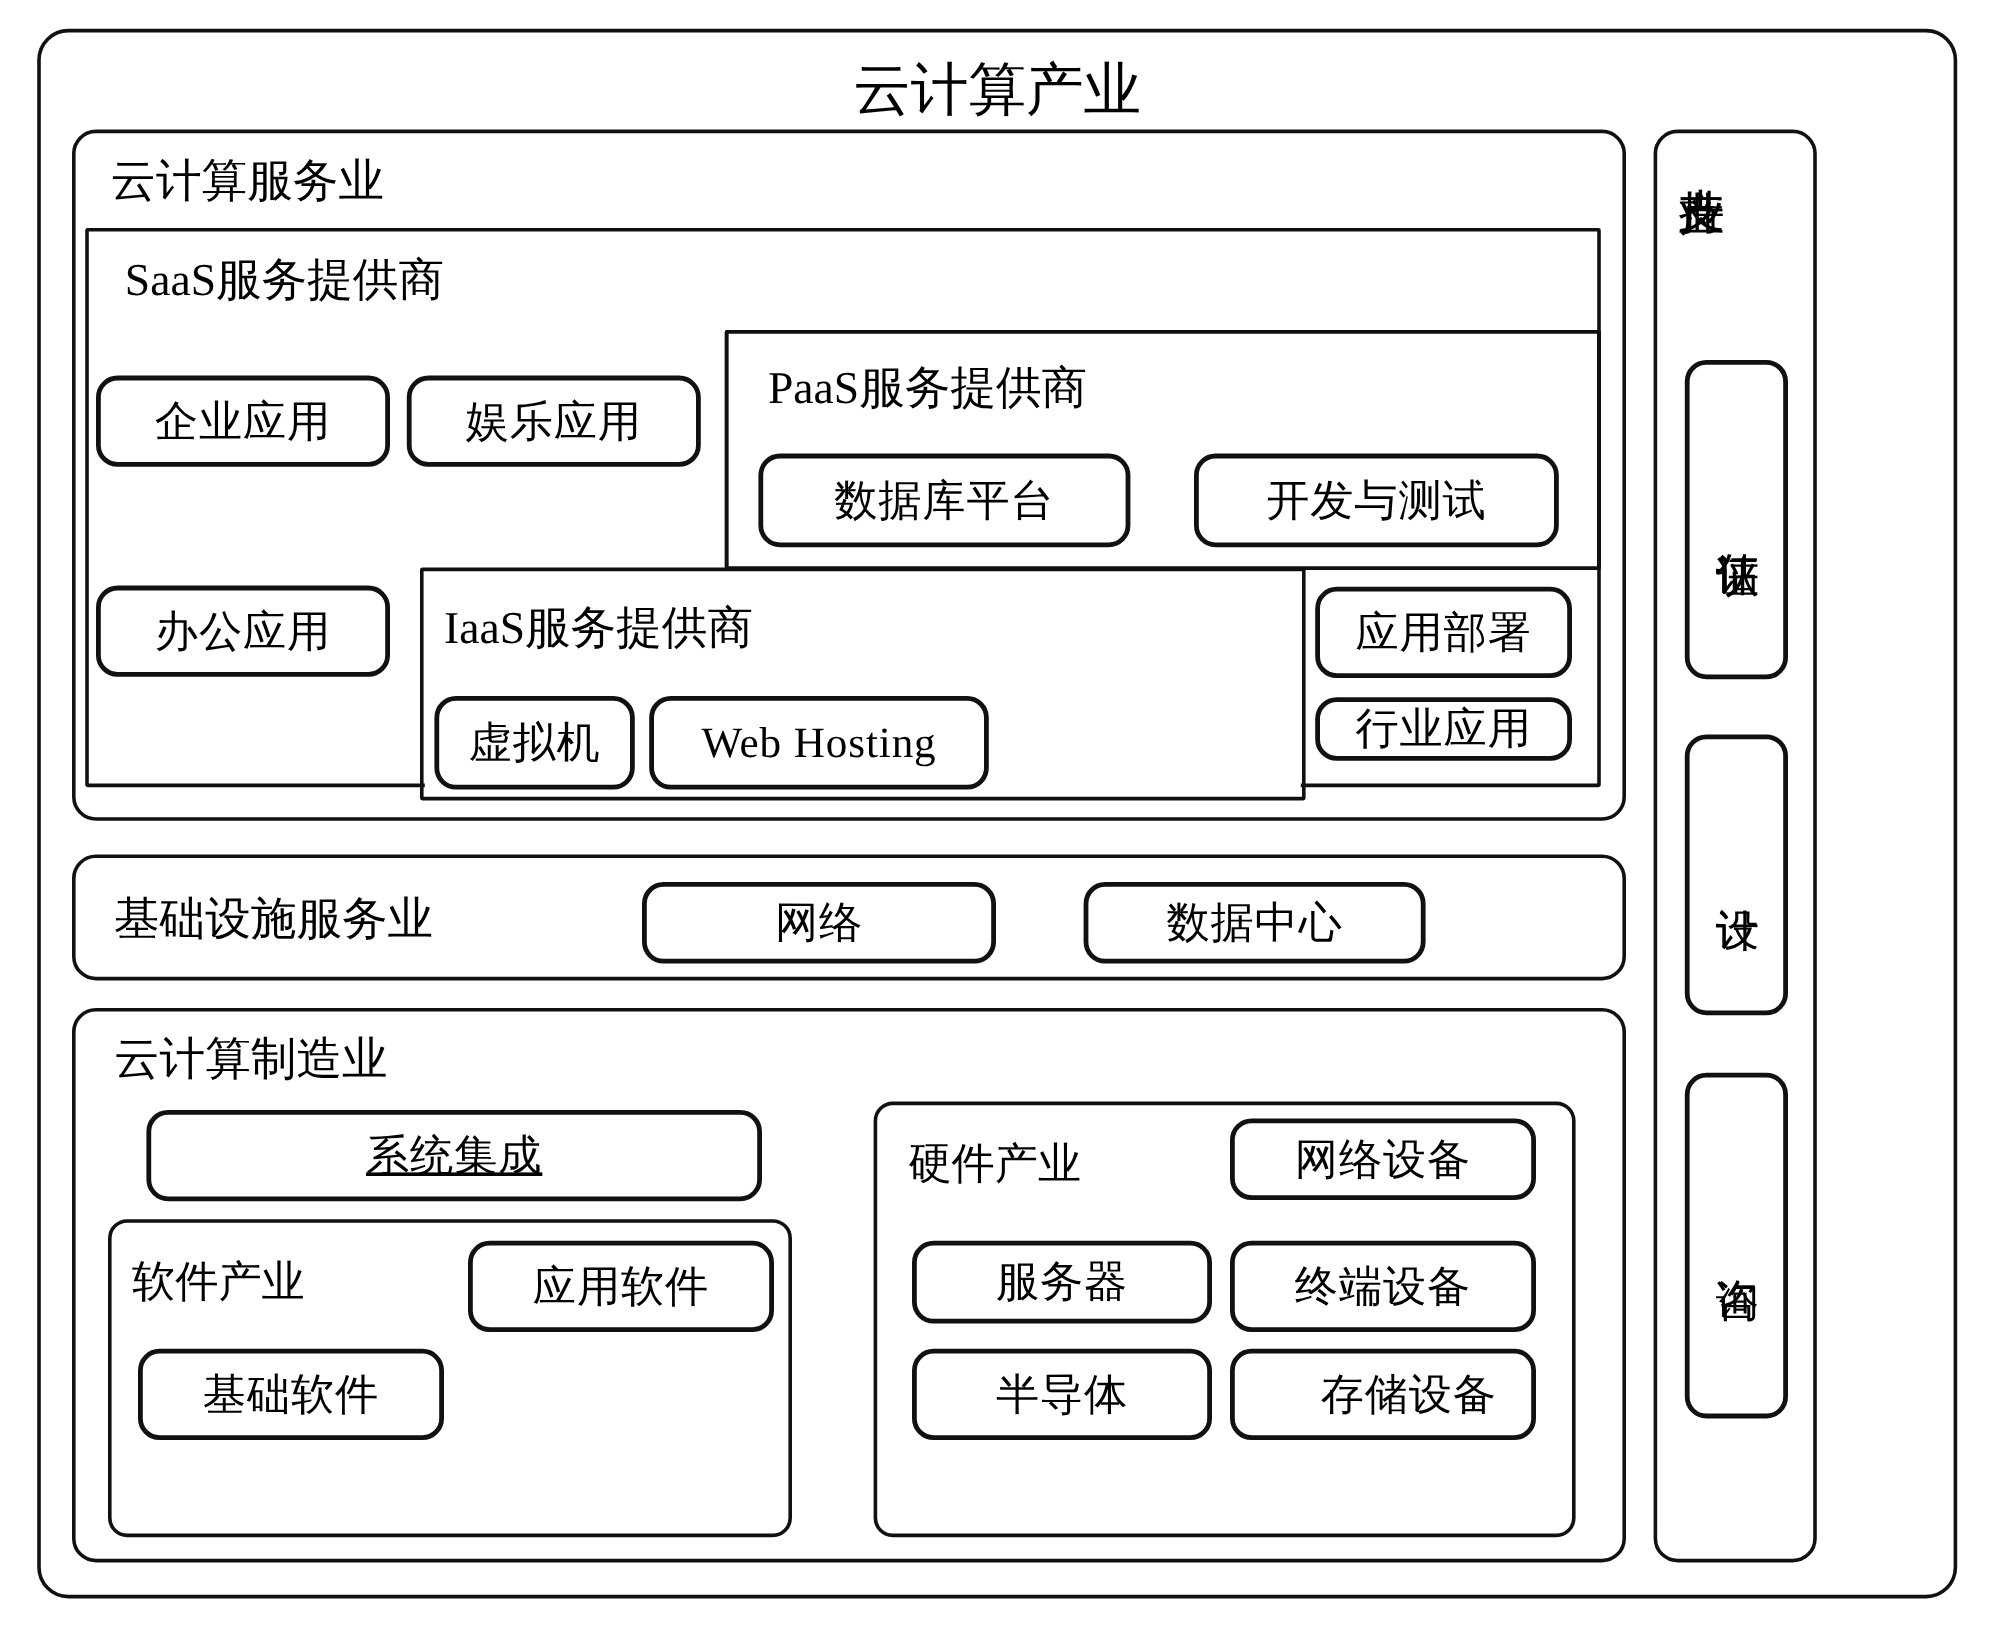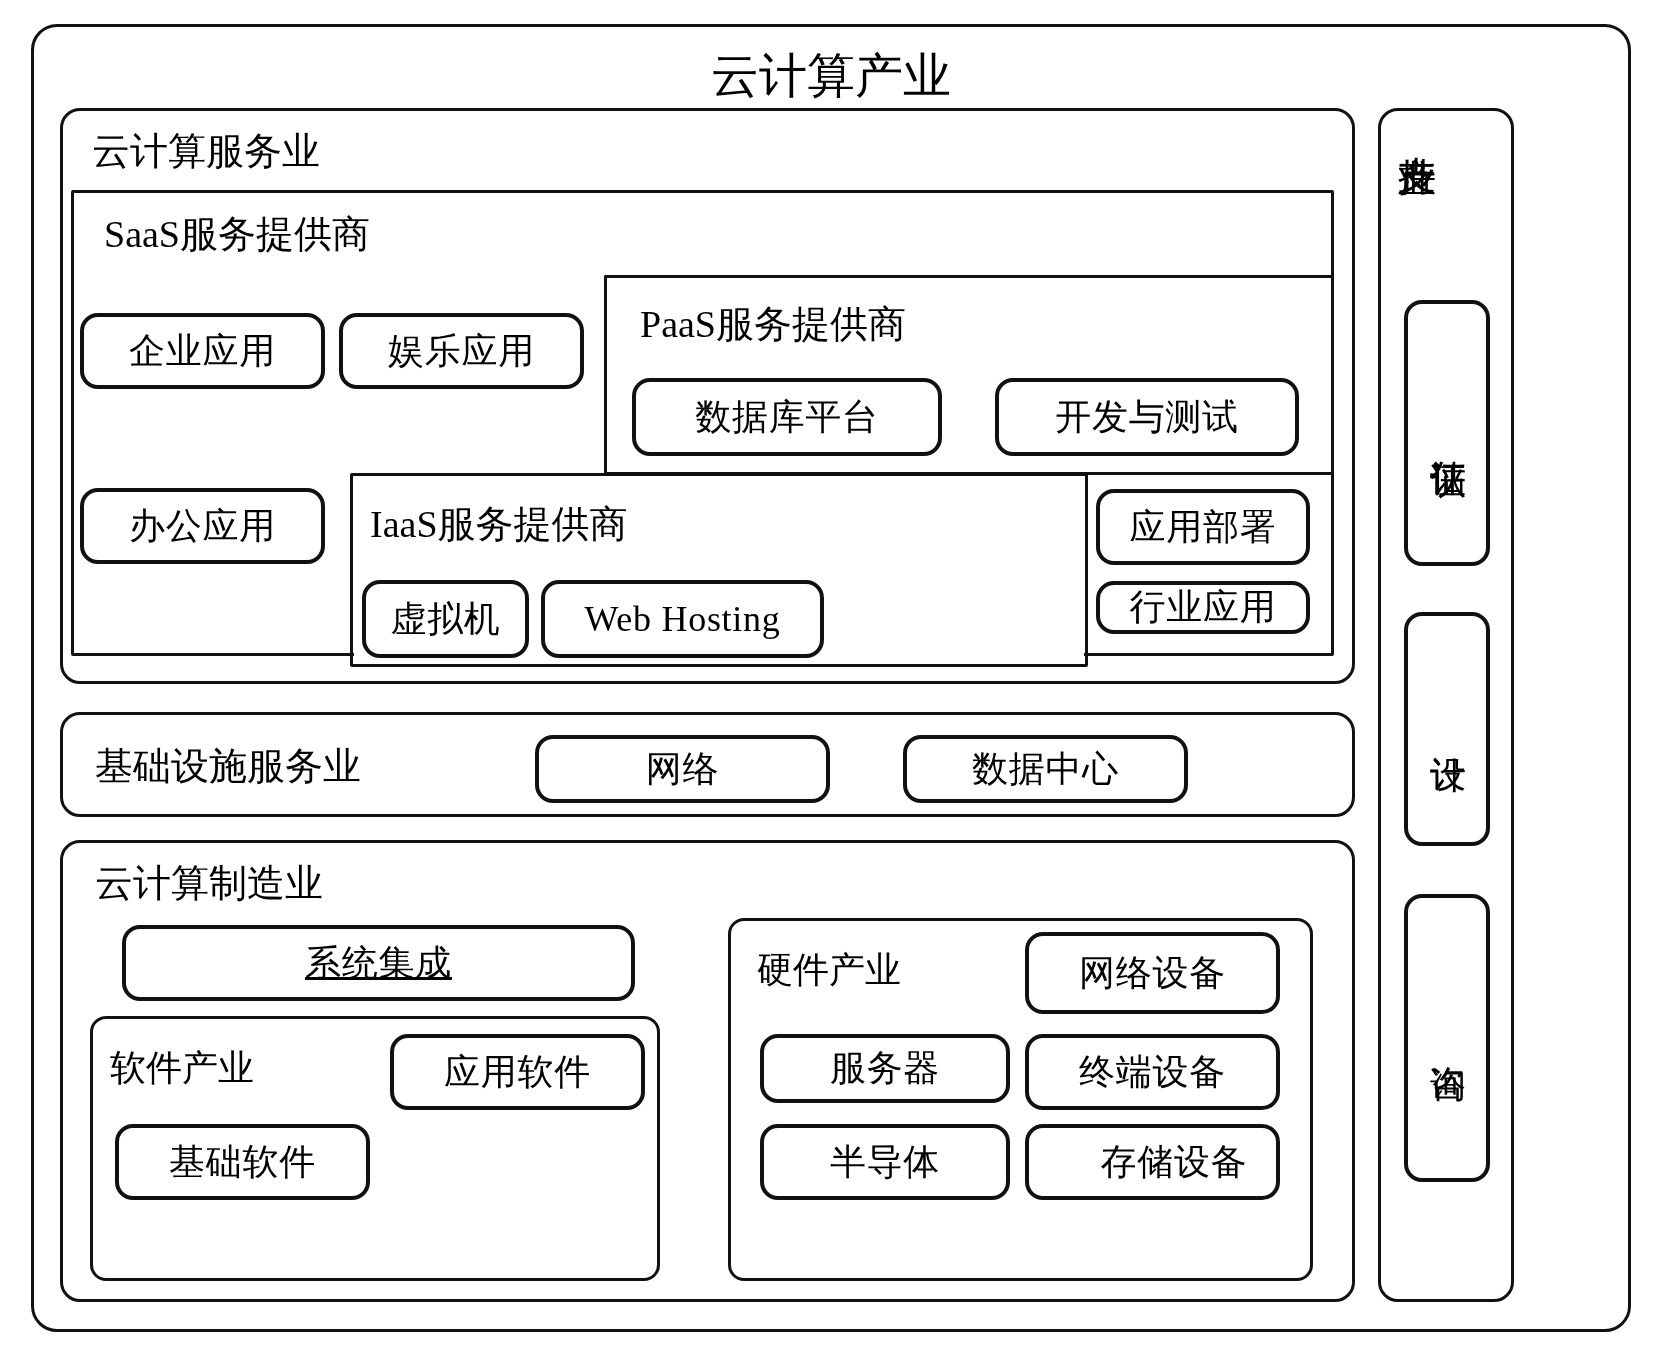--- a/index.html
+++ b/index.html
@@ -131,21 +131,21 @@
 
   <div class="pill fs-36" style="left:122px; top:925px; width:513px; height:76px;text-decoration:underline;">系统集成</div>
 
   <div class="box r-sm" style="left:90px; top:1016px; width:570px; height:265px;"></div>
   <div class="hdr fs-36" style="left:110px; top:1050px;">软件产业</div>
   <div class="pill fs-36" style="left:390px; top:1034px; width:255px; height:76px;">应用软件</div>
   <div class="pill fs-36" style="left:115px; top:1124px; width:255px; height:76px;">基础软件</div>
 
   <div class="box r-sm" style="left:728px; top:918px; width:585px; height:363px;"></div>
   <div class="hdr fs-36" style="left:757px; top:952px;">硬件产业</div>
-  <div class="pill fs-36" style="left:1025px; top:932px; width:255px; height:82px;">网络设备</div>
+  <div class="pill fs-36" style="left:1025px; top:932px; width:255px; height:68px;">网络设备</div>
   <div class="pill fs-36" style="left:760px; top:1034px; width:250px; height:69px;">服务器</div>
   <div class="pill fs-36" style="left:1025px; top:1034px; width:255px; height:76px;">终端设备</div>
   <div class="pill fs-36" style="left:760px; top:1124px; width:250px; height:76px;">半导体</div>
   <div class="pill fs-36" style="left:1025px; top:1124px; width:255px; height:76px;padding-left:43px;">存储设备</div>
 
   <div class="box r-md" style="left:1378px; top:108px; width:136px; height:1194px;"></div>
   <div class="hdr vert fs-38" style="left:1396px; top:126px; height:108px;">支持产业</div>
 
   <div class="vert-pill" style="left:1404px; top:300px; width:86px; height:266px;">
     <span class="vert fs-36">评估认证</span>

